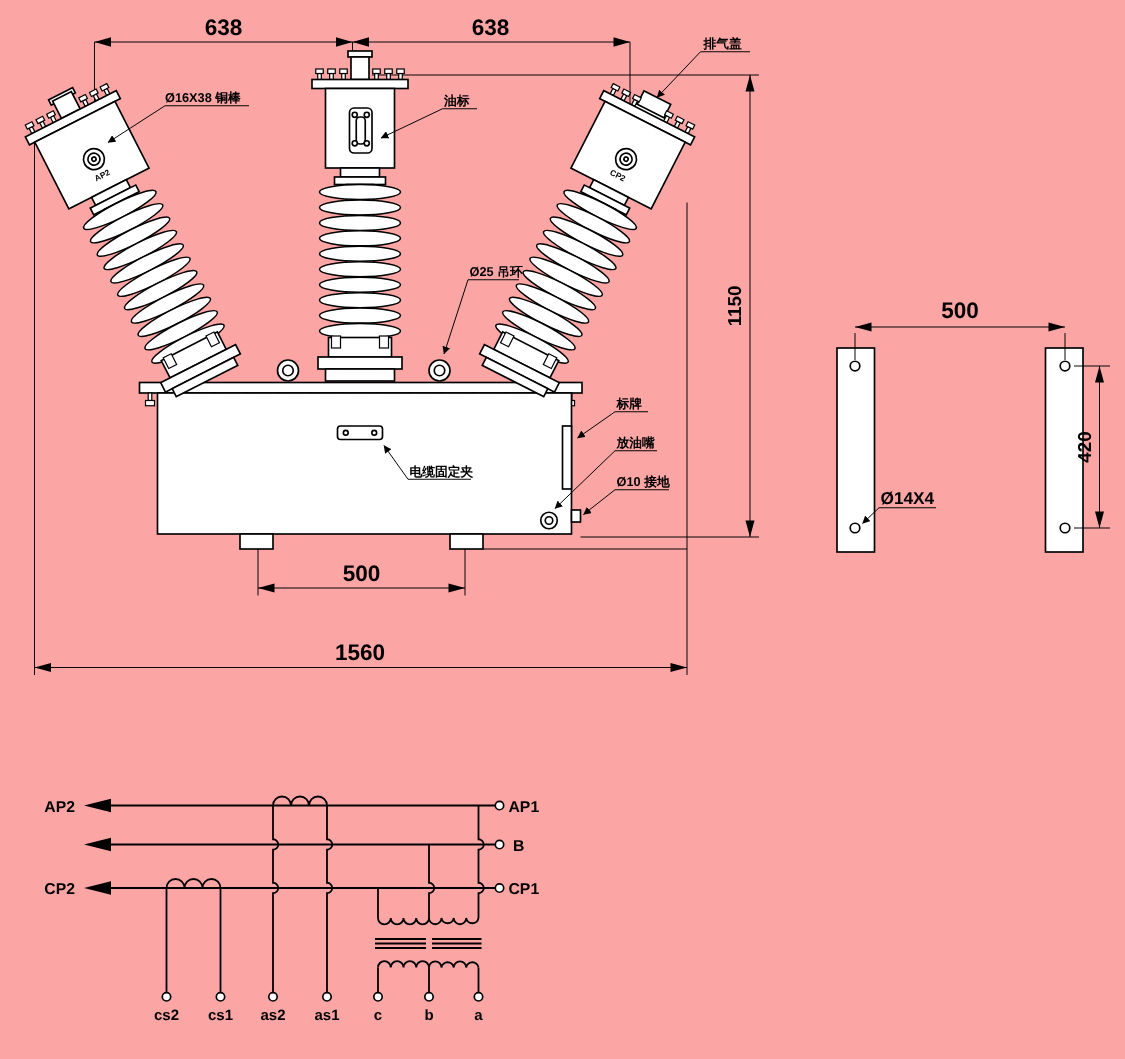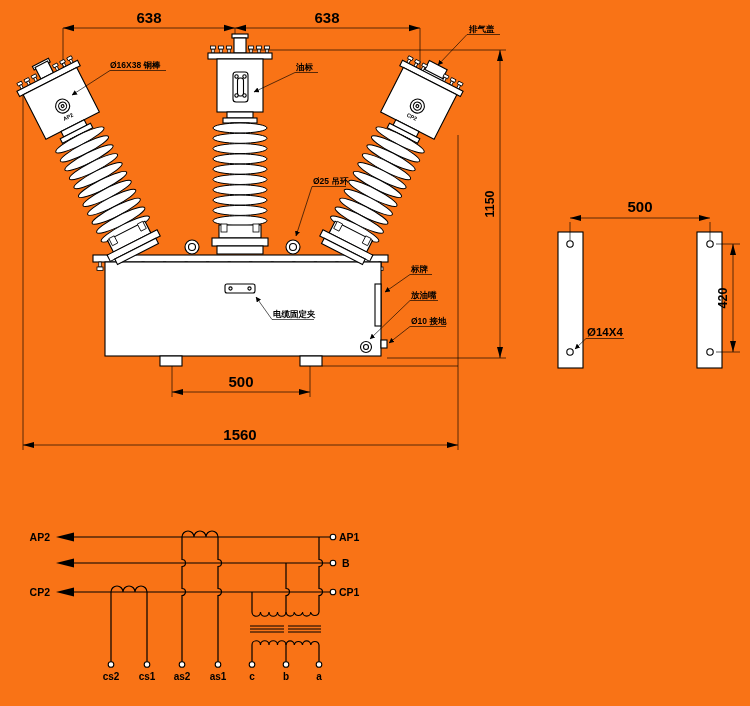--- a/index.html
+++ b/index.html
@@ -1,16 +1,16 @@
 <!DOCTYPE html>
 <html><head>
 <meta charset="utf-8">
 <style>
   html,body{margin:0;padding:0;background:#ffffff;}
-  .page{position:relative;width:750px;height:706px;background:#f97316;overflow:hidden;}
+  .page{position:relative;width:750px;height:706px;background:#fca5a5;overflow:hidden;}
   svg{display:block;}
   text{font-family:"Liberation Sans","DejaVu Sans",sans-serif;fill:#000;}
   .o  {fill:#fff;stroke:#000;stroke-width:1.1;}
   .tn {stroke:#000;stroke-width:0.65;fill:none;}
   .sl {stroke:#000;stroke-width:1.2;fill:none;}
   .fl {fill:#000;stroke:none;}
   .shed{fill:#fff;stroke:#000;stroke-width:1;}
   .blk{fill:#fff;stroke:#000;stroke-width:.8;}
   .dim {font-size:15px;font-weight:bold;text-anchor:middle;}
   .dimR{font-size:12.5px;font-weight:bold;text-anchor:middle;}

